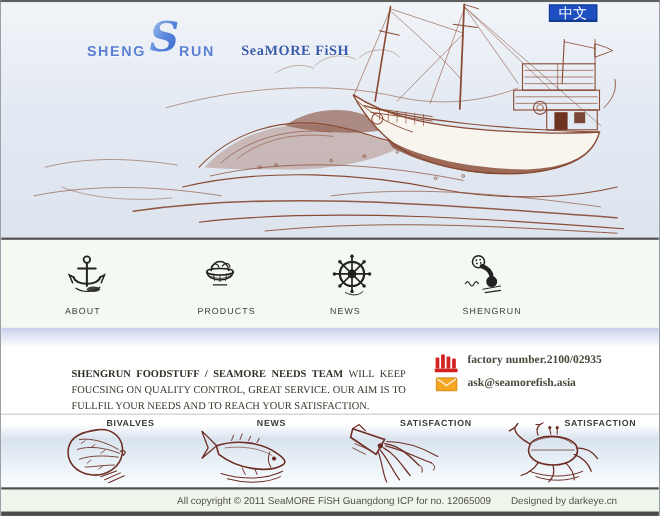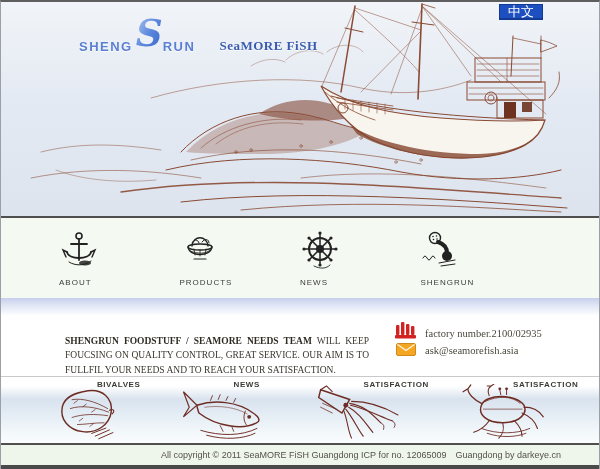--- a/index.html
+++ b/index.html
@@ -28,21 +28,21 @@
 
   
   .glow{height:18px;background:linear-gradient(180deg,#c6cfec 0%,#dde3f4 35%,#ffffff 100%);}
 
   
   .info{position:relative;height:60px;background:#fff;}
   .info-text{position:absolute;left:64px;top:8px;width:304px;font-family:"Liberation Serif",serif;
         font-size:9.5px;line-height:1.55;color:#3a382e;text-align:justify;}
   .info-text b{color:#2e2c24;}
   .contact{position:absolute;left:394px;top:6px;font-family:"Liberation Serif",serif;font-size:10.5px;color:#4a483c;}
-  .contact-row{display:flex;align-items:flex-end;gap:8px;margin-bottom:4px;}
+  .contact-row{display:flex;align-items:flex-start;gap:8px;margin-bottom:4px;font-weight:bold;}
   .contact-row .cicon{width:22px;display:flex;justify-content:center;}
 
   
   .products{position:relative;height:66px;border-top:1px solid #c9c9c9;border-bottom:2px solid #4f4f4f;
         display:flex;
         background:linear-gradient(180deg,#ffffff 0px,#ffffff 9px,#d9e3ee 22px,#e9f1f7 44px,#fbfdfe 100%);}
   .product{position:relative;width:150px;height:100%;cursor:pointer;}
   .product-label{position:absolute;top:3px;left:55%;transform:translateX(-50%);font-size:8px;font-weight:bold;
         letter-spacing:.6px;color:#3b3b35;white-space:nowrap;padding-left:28px;}
   .product:nth-child(1) .product-label{left:auto;right:10px;transform:none;}
@@ -350,17 +350,17 @@
           <path d="M42,40 C44,48 42,52 38,56" stroke-width="1.1"></path>
           <path d="M28,38 C24,44 18,48 12,50" stroke-width="1.1"></path>
           <path d="M20,46 C36,52 56,52 70,46 M26,51 C40,56 56,55 66,51" stroke-width="0.9"></path>
         </svg>
       </span>
     </div>
   </div>
 
   <div class="footer">
     <span class="footer-copy">All copyright © 2011 SeaMORE FiSH Guangdong ICP for no. 12065009</span>
-    <span class="footer-designer">Guangdong by darkeye.cn</span>
+    <span class="footer-designer">Designed by darkeye.cn</span>
   </div>
   <div class="bottom-bar"></div>
 
 </div>
 
 </body></html>

